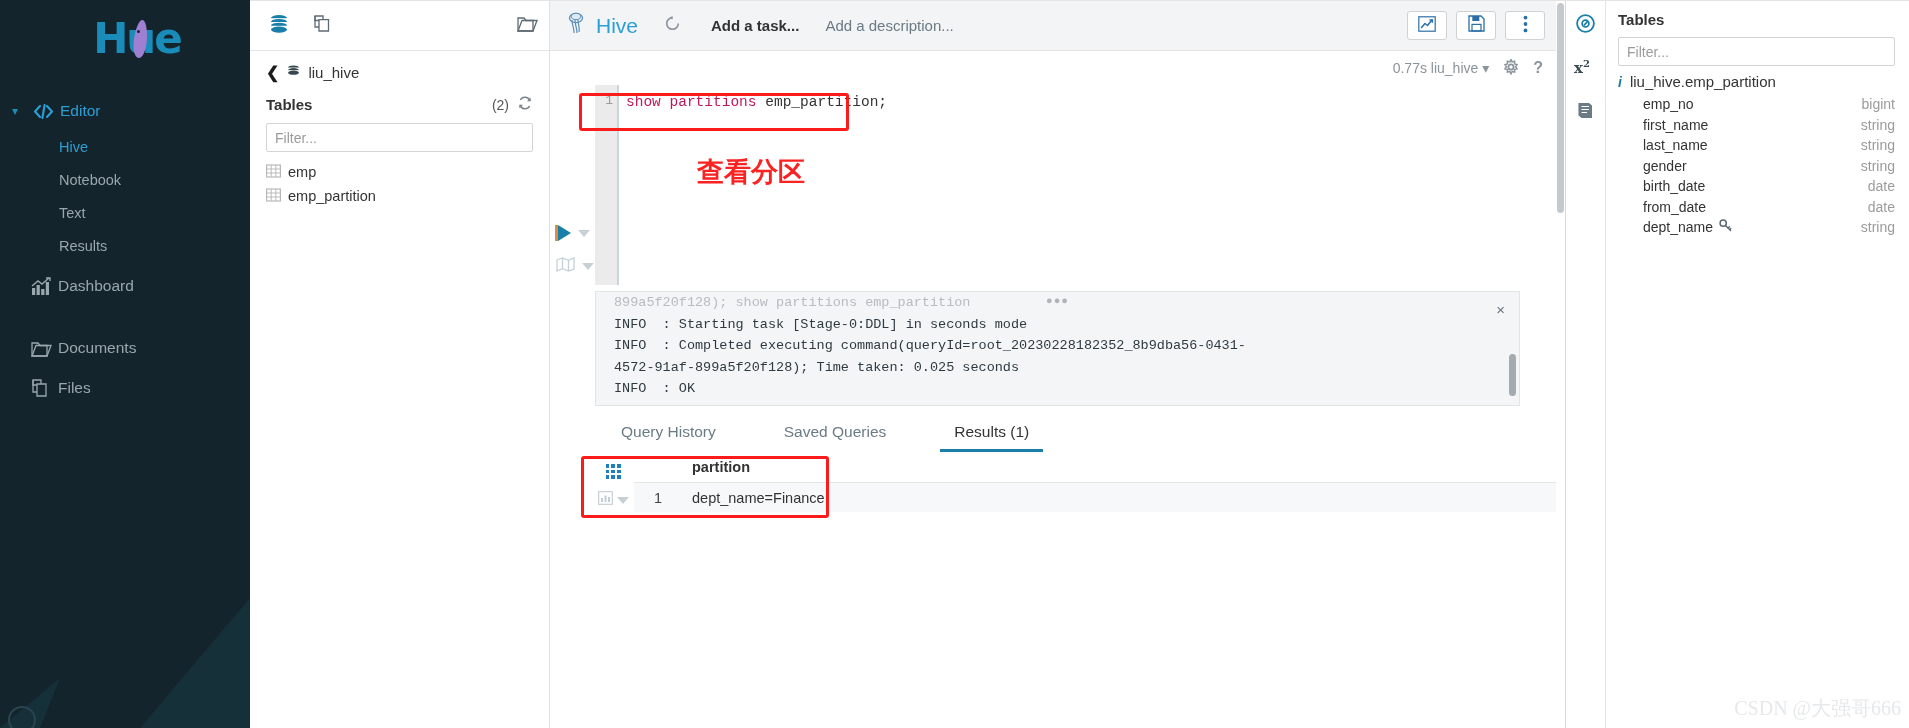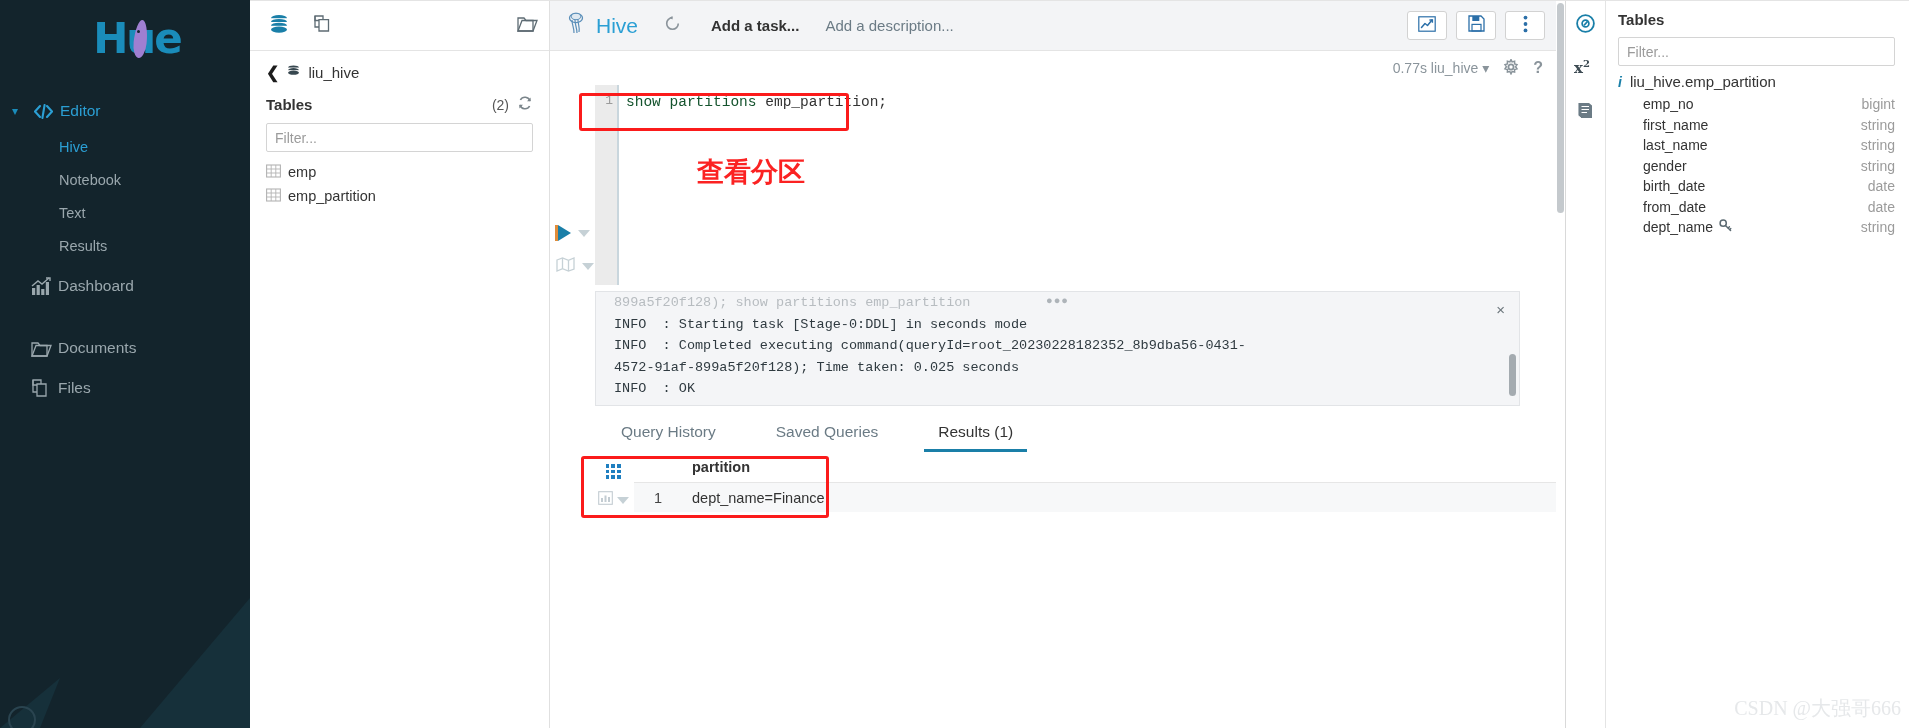--- a/index.html
+++ b/index.html
@@ -341,21 +341,21 @@
   }
   .ace-code {
     flex: 1 1 auto;
     padding: 8px 0 0 7px;
     font-family: "Liberation Mono", monospace;
     font-size: 14.5px;
     line-height: 18px;
     white-space: pre;
     position: relative;
   }
-  .kw { color: #14532d; }
+  .kw { color: #be185d; }
   .ident { color: #333; }
   .cn-annot {
     position: absolute;
     left: 78px; top: 78px;
     color: #fb2222;
     font-size: 27px;
     font-weight: bold;
     font-family: "DejaVu Sans", sans-serif;
     white-space: nowrap;
   }
@@ -414,21 +414,21 @@
     right: 3px; top: 62px;
     width: 7px; height: 42px;
     background: #a4abb0;
     border-radius: 4px;
     cursor: pointer;
   }
 
   .res-tabs {
     display: flex;
     align-items: flex-end;
-    gap: 8px;
+    gap: 16px;
     padding-left: 45px;
     height: 46px;
     flex: 0 0 46px;
   }
   .res-tab {
     padding: 0 26px 11px 26px;
     font-size: 15.5px;
     color: #6b7b85;
     cursor: pointer;
     position: relative;

